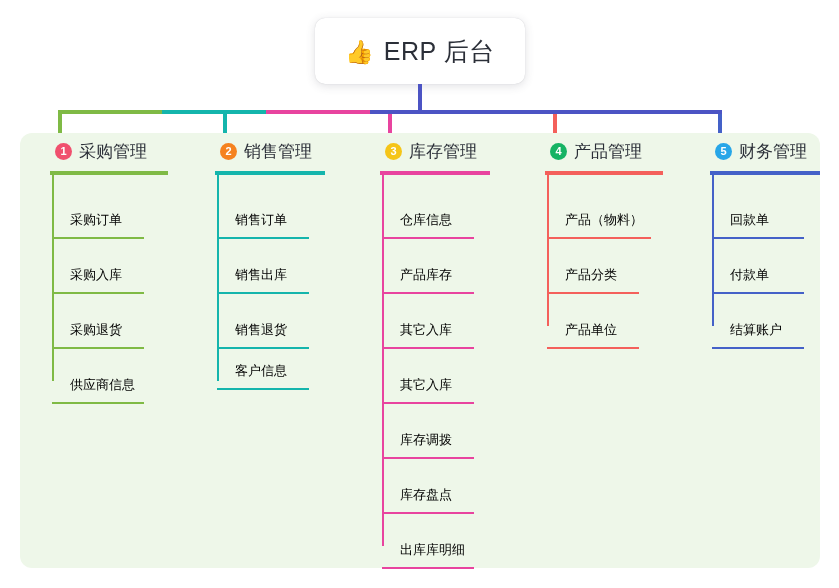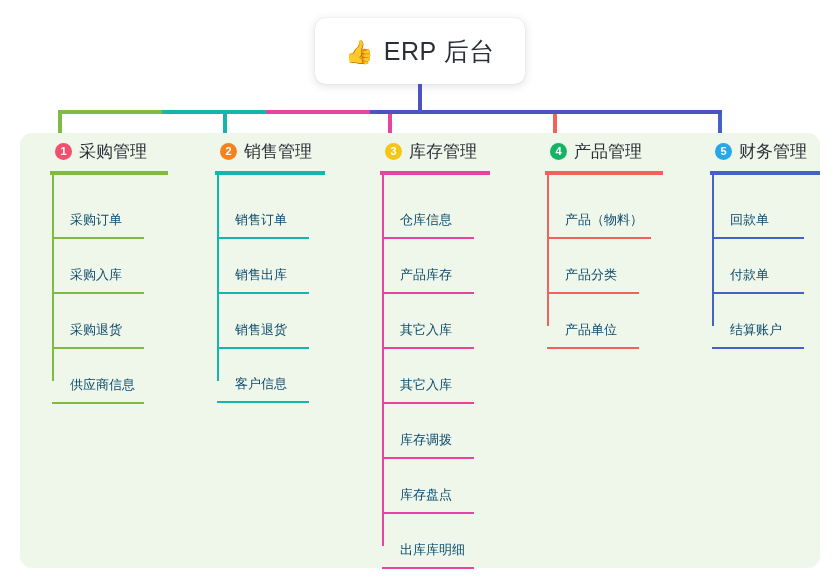--- a/index.html
+++ b/index.html
@@ -105,21 +105,21 @@
     position: absolute;
     left: 14px;
     width: 92px;
     height: 34px;
   }
   .leaf-label {
     position: absolute;
     left: 18px;
     top: 6px;
     font-size: 13px;
-    color: #0c4a6e;
+    color: #000000;
     white-space: nowrap;
     text-align: right;
   }
   .leaf-rule {
     position: absolute;
     left: 0;
     bottom: 0;
     height: 2px;
   }
 </style>
@@ -185,21 +185,21 @@
           <div class="leaf-rule" style="width: 92px; background: rgb(20, 181, 172);"></div>
         </div>
         <div class="leaf" style="top: 127px; width: 92px; padding-left: 24px;">
           <span class="leaf-label">销售出库</span>
           <div class="leaf-rule" style="width: 92px; background: rgb(20, 181, 172);"></div>
         </div>
         <div class="leaf" style="top: 182px; width: 92px;">
           <span class="leaf-label">销售退货</span>
           <div class="leaf-rule" style="width: 92px; background: rgb(20, 181, 172);"></div>
         </div>
-        <div class="leaf" style="top: 236px; width: 92px; font-family: Liberation Mono, monospace;">
+        <div class="leaf" style="top: 223px; width: 92px; font-family: Liberation Mono, monospace;">
           <span class="leaf-label">客户信息</span>
           <div class="leaf-rule" style="width: 92px; background: rgb(20, 181, 172);"></div>
         </div>
       </div>
       <div class="branch" style="left: 348px; width: 150px;">
         <div class="branch-head">
           <span class="badge" style="background: rgb(245, 197, 24);">3</span>
           <span class="branch-title">库存管理</span>
         </div>
         <div class="head-rule" style="width: 110px; background: rgb(232, 68, 159);"></div>

